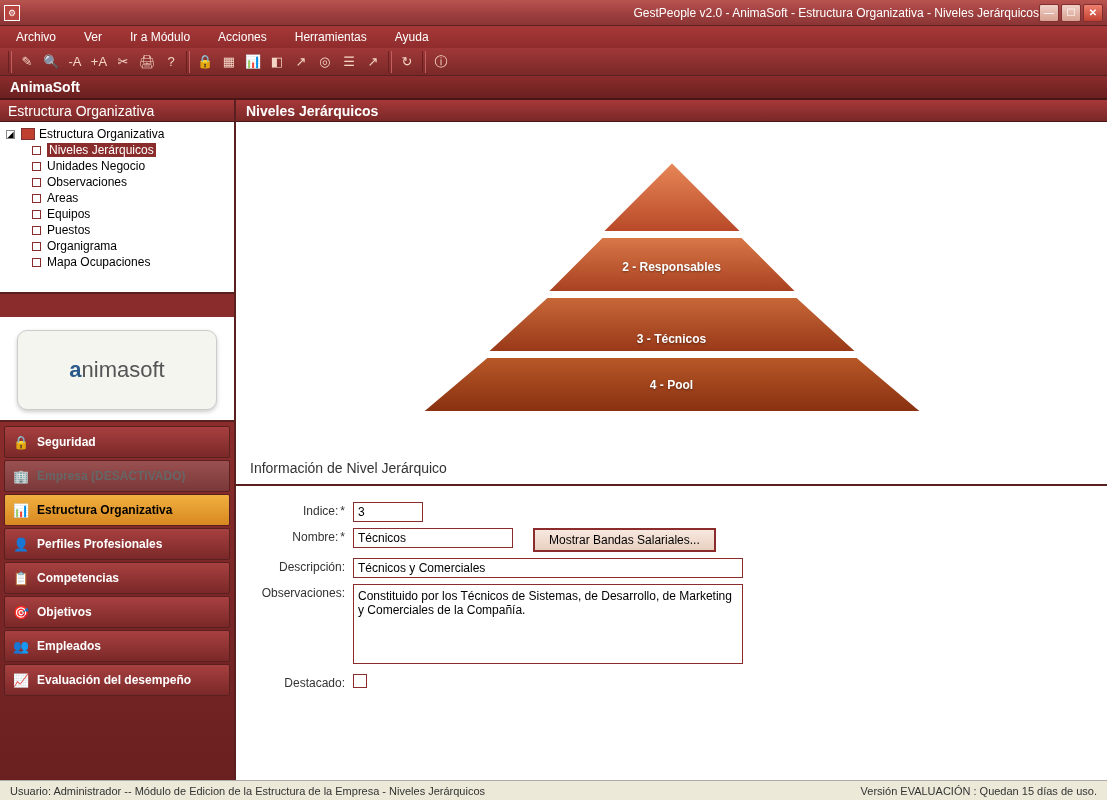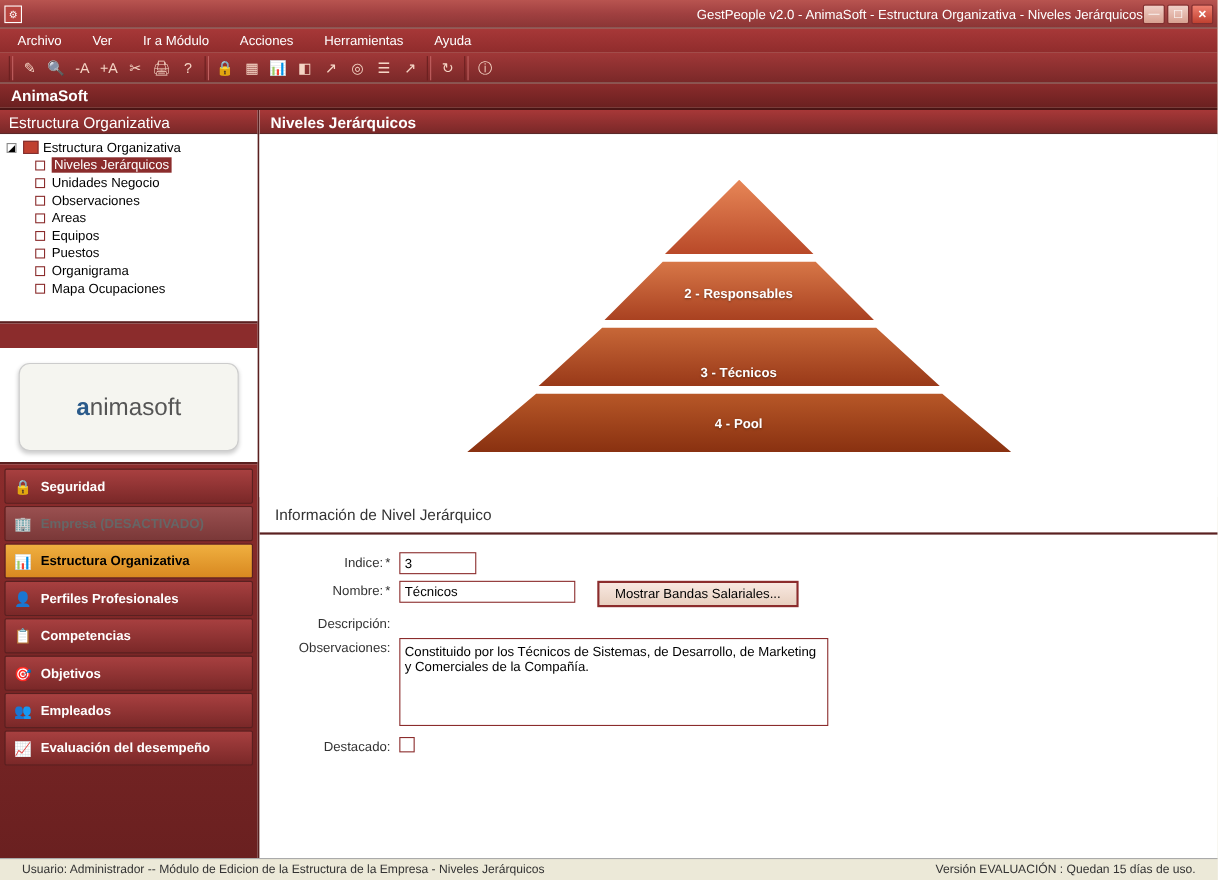--- a/index.html
+++ b/index.html
@@ -60,34 +60,34 @@
 .content-header { height: 22px; background: linear-gradient(to bottom,#a73838,#7a2828); color: #fff; font-size: 14px; font-weight: bold; display: flex; align-items: center; padding: 0 10px; border-bottom: 1px solid #4a1515; }
 
 
 .pyramid-area { height: 330px; background: #fff; display: flex; align-items: center; justify-content: center; }
 .pyramid { position: relative; width: 620px; height: 270px; }
 .pyramid svg { width: 100%; height: 100%; }
 .pyr-label { position: absolute; color: #fff; font-size: 12px; font-weight: bold; width: 100%; text-align: center; text-shadow: 0 1px 2px rgba(0,0,0,0.4); }
 
 
 .form-title { font-size: 14px; padding: 8px 14px; color: #333; }
-.form-area { flex: 1; border-top: 2px solid #5a2020; padding: 16px 31px; font-size: 12px; color: #333; }
+.form-area { flex: 1; border-top: 2px solid #5a2020; padding: 16px 21px; font-size: 12px; color: #333; }
 .form-row { display: flex; align-items: flex-start; margin-bottom: 6px; }
 .form-label { width: 96px; text-align: right; padding-right: 8px; padding-top: 2px; }
 .form-input { border: 1px solid #8b2c2c; padding: 2px 4px; font-size: 12px; background: #fff; }
 .form-input.small { width: 70px; }
 .form-input.med { width: 160px; }
 .form-input.wide { width: 390px; }
 .form-textarea { width: 390px; height: 80px; border: 1px solid #8b2c2c; padding: 4px; font-size: 12px; resize: none; }
 .req { margin-left: 2px; }
 .bands-btn { margin-left: 20px; padding: 3px 14px; border: 2px solid #8b2c2c; background: linear-gradient(to bottom,#f8e8e0,#e8d0c0); font-size: 12px; cursor: pointer; }
 .checkbox { width: 14px; height: 14px; border: 1px solid #8b2c2c; background: #fff; cursor: pointer; }
 
 
-.statusbar { height: 20px; background: #ece9d8; border-top: 1px solid #aaa; font-size: 11px; color: #333; display: flex; align-items: center; padding: 0 20px; justify-content: space-between; }
+.statusbar { height: 20px; background: #ece9d8; border-top: 1px solid #aaa; font-size: 11px; color: #333; display: flex; align-items: center; padding: 0 10px; justify-content: space-between; }
 .status-right { text-align: right; }
 </style>
 </head>
 <body>
 
 <div class="titlebar">
   <span class="titlebar-icon">⚙</span>
   <span class="titlebar-title">GestPeople v2.0 - AnimaSoft - Estructura Organizativa - Niveles Jerárquicos</span>
   <div class="win-controls">
     <div class="win-btn">—</div>
@@ -261,20 +261,21 @@
         <div class="form-label"><span>Indice:</span><span class="req">*</span></div>
         <input class="form-input small" value="3" style="">
       </div>
       <div class="form-row">
         <div class="form-label"><span>Nombre:</span><span class="req">*</span></div>
         <input class="form-input med" value="Técnicos" style="">
         <button class="bands-btn">Mostrar Bandas Salariales...</button>
       </div>
       <div class="form-row">
         <div class="form-label">Descripción:</div>
+        <input class="form-input wide" value="Técnicos y Comerciales" style="">
       </div>
       <div class="form-row">
         <div class="form-label">Observaciones:</div>
         <textarea class="form-textarea" style="">Constituido por los Técnicos de Sistemas, de Desarrollo, de Marketing y Comerciales de la Compañía.</textarea>
       </div>
       <div class="form-row" style="margin-top:10px">
         <div class="form-label">Destacado:</div>
         <div class="checkbox"></div>
       </div>
     </div>

